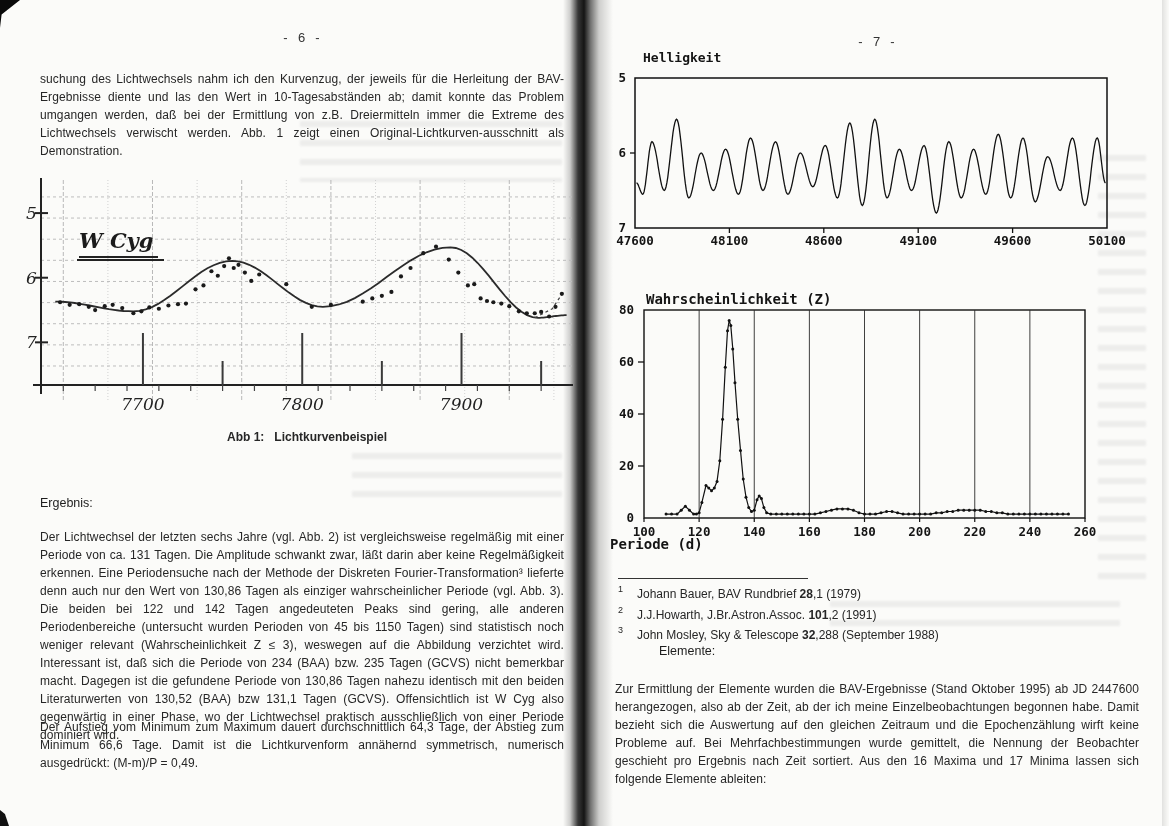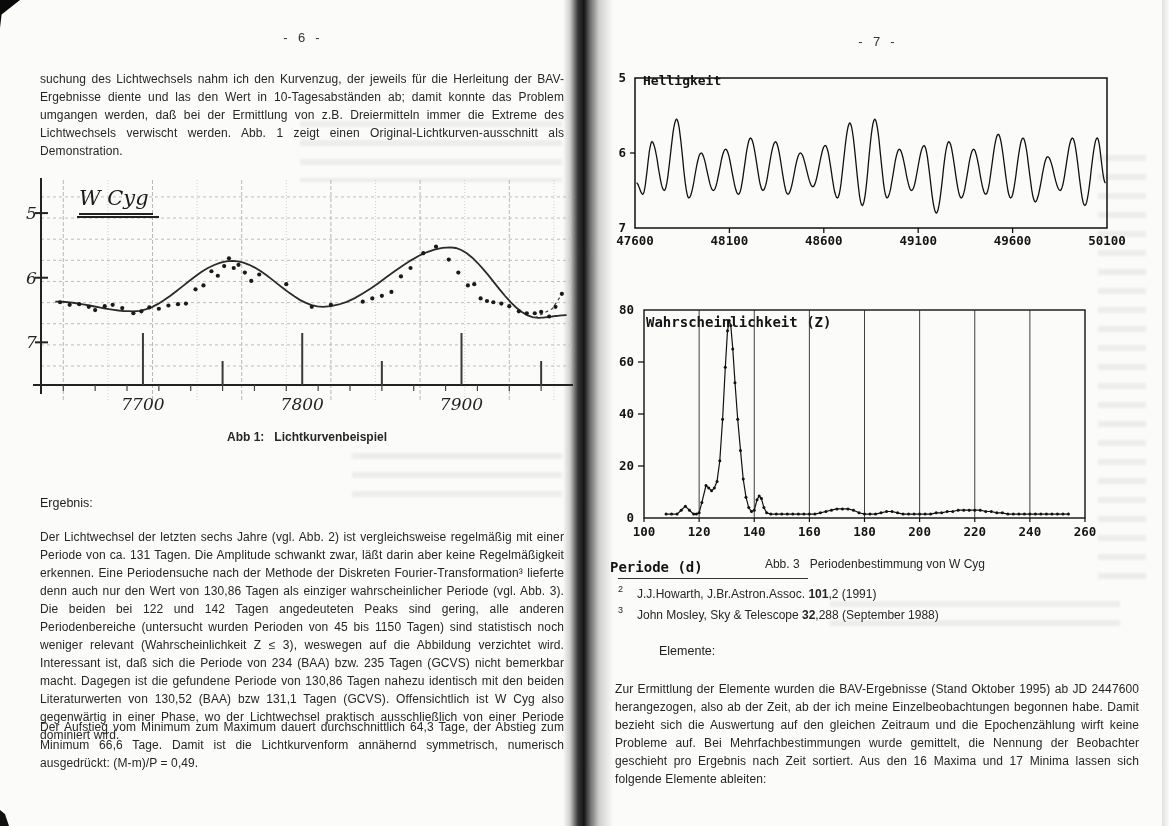--- a/index.html
+++ b/index.html
@@ -3,23 +3,23 @@
 <meta charset="utf-8">
 <style>
   html,body{margin:0;padding:0;background:#777;}
   .scan{position:relative;width:1169px;height:826px;background:#fbfbf9;overflow:hidden;
         font-family:"Liberation Sans",sans-serif;color:#222;}
   .abs{position:absolute;}
   .body-text{font-size:12px;line-height:18px;text-align:justify;color:#262626;letter-spacing:.1px;}
   .pagenum{font-size:13px;letter-spacing:1px;text-align:center;color:#333;white-space:pre;}
   .heading{font-size:12.5px;font-weight:400;color:#1d1d1d;}
   .caption{font-size:12px;color:#262626;text-align:center;white-space:pre;}
-  .mono-label{font-family:"DejaVu Sans Mono",monospace;font-weight:700;color:#141414;margin-top:23px;}
-  .wcyg{font-family:"DejaVu Serif",serif;font-style:italic;font-weight:400;font-size:21px;color:#1b1b1b;
-        display:inline-block;border-bottom:2px solid #222;padding:0 6px 1px 2px;}
+  .mono-label{font-family:"DejaVu Sans Mono",monospace;font-weight:700;color:#141414;}
+  .wcyg{font-family:"DejaVu Serif",serif;font-style:italic;font-weight:700;font-size:21px;color:#1b1b1b;
+        display:inline-block;border-bottom:2px solid #222;padding:0 6px 1px 2px;margin-top:42px;}
   .wcyg span{display:inline-block;border-bottom:2px solid #222;padding:0 4px 3px 0;}
   
   text.mt{font-family:"DejaVu Sans Mono",monospace;font-weight:700;font-size:12.5px;fill:#141414;}
   text.ht{font-family:"DejaVu Serif",serif;font-style:italic;font-size:17px;fill:#222;}
   
   .fnrule{border-top:1.5px solid #333;width:190px;}
   .fnrow{font-size:12px;color:#262626;margin-bottom:4.5px;}
   .fnrow sup{font-size:9px;margin-right:14px;position:relative;top:-1px;}
   .fnrow b{font-weight:700;}
   
@@ -322,25 +322,27 @@
       <circle cx="430.90000000000003" cy="226.1" r="1.5" fill="#111"></circle>
       <circle cx="436.41249999999997" cy="226.1" r="1.5" fill="#111"></circle>
       <circle cx="441.925" cy="226.1" r="1.5" fill="#111"></circle>
       <circle cx="447.4375" cy="226.1" r="1.5" fill="#111"></circle>
       <circle cx="452.95" cy="226.1" r="1.5" fill="#111"></circle>
       <circle cx="458.46250000000003" cy="226.1" r="1.5" fill="#111"></circle>
     </svg>
 
   <div class="abs mono-label" style="left:610px;top:536px;width:530px;text-align:left;font-size:14px;">Periode (d)</div>
 
-  <div class="abs caption" style="left:610px;top:557px;width:530px;">Abb. 3   Periodenbestimmung von W Cyg</div>
 
   <div class="abs fnrule" style="left:618px;top:578px;"></div>
 
   <div class="abs" style="left:618px;top:585px;width:520px;">
+    <div class="fnrow">
+      <sup>1</sup><span>Johann Bauer, BAV Rundbrief </span><b>28</b><span>,1 (1979)</span>
+    </div>
     <div class="fnrow">
       <sup>2</sup><span>J.J.Howarth, J.Br.Astron.Assoc. </span><b>101</b><span>,2 (1991)</span>
     </div>
     <div class="fnrow">
       <sup>3</sup><span>John Mosley, Sky &amp; Telescope </span><b>32</b><span>,288 (September 1988)</span>
     </div>
   </div>
 
   <div class="abs heading" style="left:615px;top:644px;padding-left:44px;">Elemente:</div>
 

